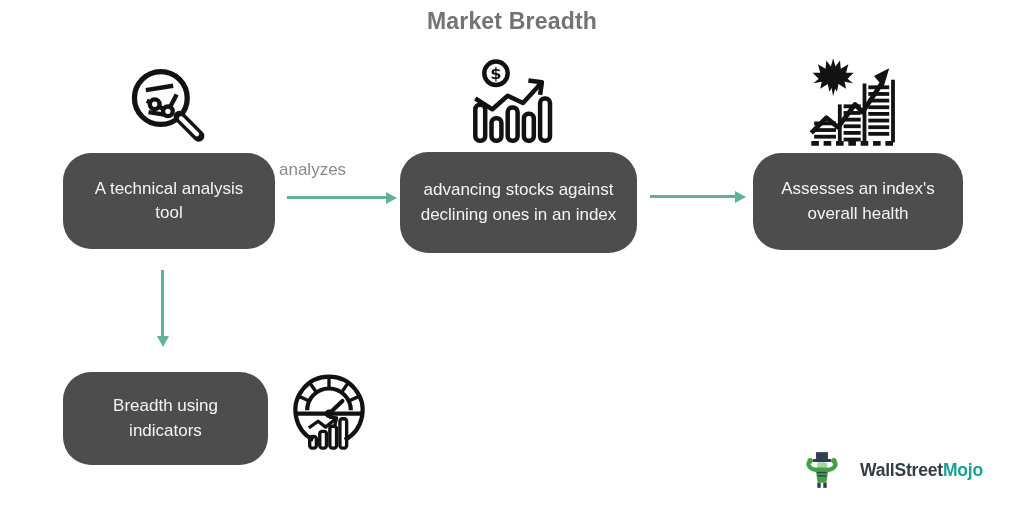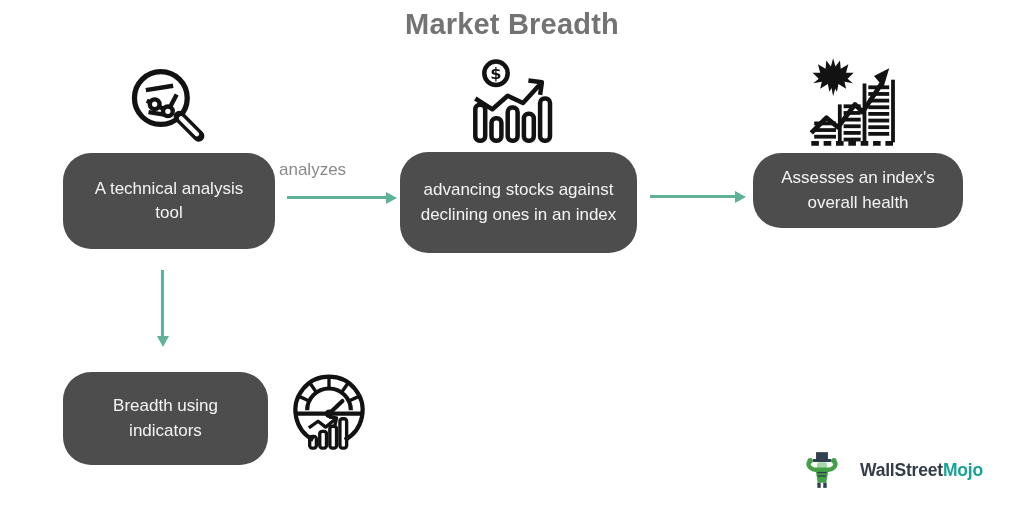--- a/index.html
+++ b/index.html
@@ -2,33 +2,33 @@
 <html style="--accent: #5fb198; --box-bg: #4d4d4d; --box-text: #f4f4f4; --title-text: #737373; --label-text: #8a8a8a; --icon-stroke: #121212; --logo-dark: #323d47; --logo-accent: #16a296; --logo-green: #43a047;"><head>
 <meta charset="utf-8">
 <style>
   html,body { margin:0; padding:0; background:#ffffff; }
   .canvas {
     position:relative; width:1024px; height:529px; background:#ffffff;
     font-family:"Liberation Sans", sans-serif; overflow:hidden;
   }
   .title {
     position:absolute; top:8px; left:0; width:100%;
-    text-align:center; font-size:29px; font-weight:bold;
+    text-align:center; font-size:23px; font-weight:bold;
     color:var(--title-text,#737373); letter-spacing:0.2px;
   }
   .node {
     position:absolute; background:var(--box-bg,#4d4d4d);
     border-radius:28px; color:var(--box-text,#f4f4f4);
     display:flex; align-items:center; justify-content:center;
     text-align:center; font-size:17px; line-height:1.42; padding:0 16px;
     box-sizing:border-box;
   }
   .box1 { left:63px;  top:153px; width:212px; height:96px; }
   .box2 { left:400px; top:152px; width:237px; height:101px; }
-  .box3 { left:753px; top:153px; width:210px; height:75px; }
+  .box3 { left:753px; top:153px; width:210px; height:97px; }
   .box4 { left:63px;  top:372px; width:205px; height:93px; }
 
   .icon { position:absolute; color:var(--icon-stroke,#121212); }
   .icon svg { width:100%; height:100%; display:block; }
   .icon1 { left:121px; top:62px;  width:92px;  height:88px; }
   .icon2 { left:458px; top:58px;  width:112px; height:90px; }
   .icon3 { left:800px; top:55px;  width:110px; height:95px; }
   .icon4 { left:287px; top:366px; width:84px;  height:92px; }
 
   .connector-label {

